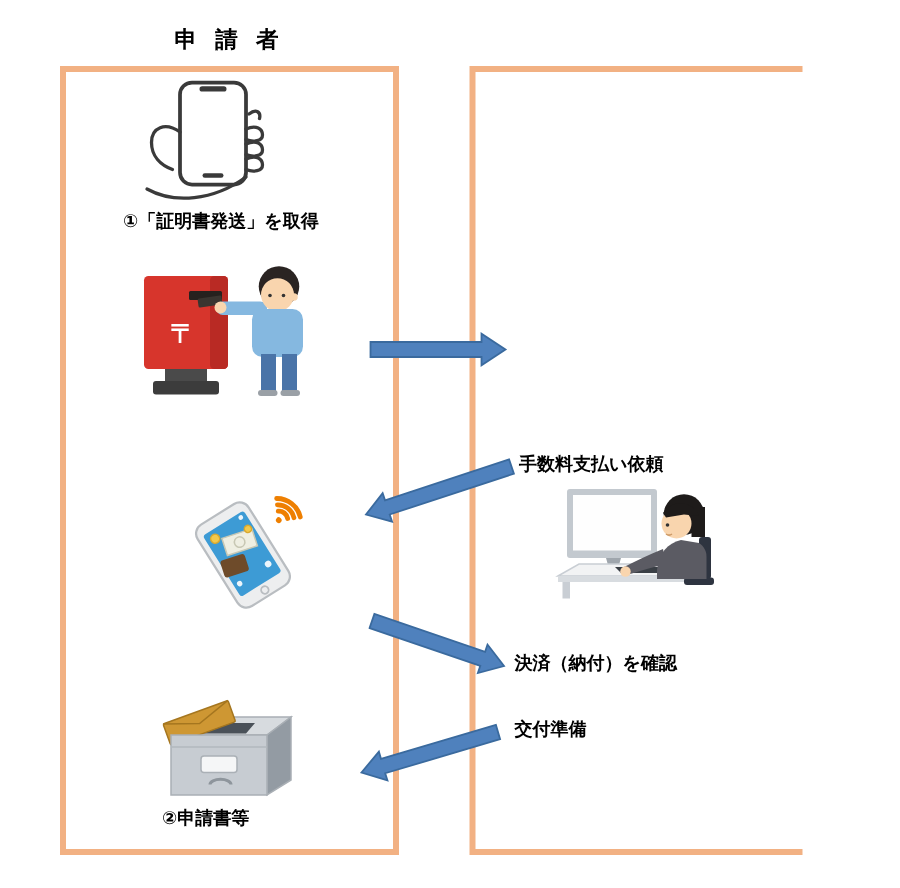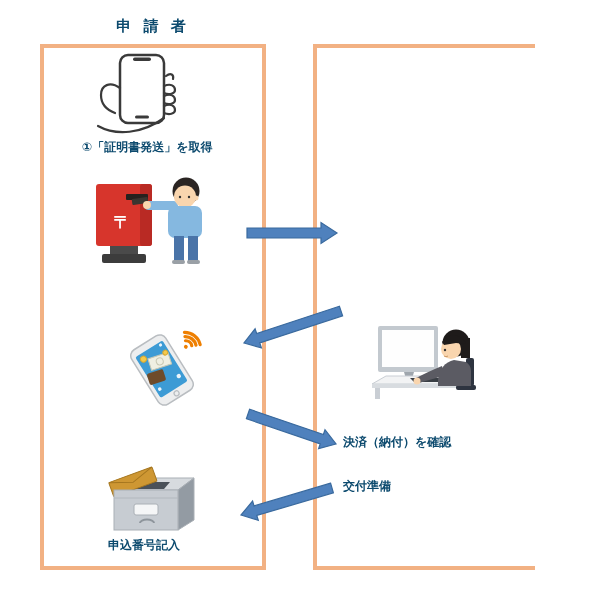--- a/index.html
+++ b/index.html
@@ -3,21 +3,21 @@
 <meta charset="utf-8">
 <style>
   :root{
     --box-border:#F2B183;
     --arrow-fill:#4F81BD;
     --arrow-stroke:#3A6A9E;
   }
   html,body{margin:0;padding:0;background:#fff;}
   .canvas{
     position:relative;width:535px;height:592px;background:#fff;overflow:hidden;
-    font-family:"Liberation Sans","DejaVu Sans",sans-serif;color:#0c4a6e;
+    font-family:"Liberation Sans","DejaVu Sans",sans-serif;color:#000000;
   }
   .col-header{
     position:absolute;top:17px;font-size:15px;font-weight:bold;text-align:center;
     letter-spacing:4px;white-space:nowrap;z-index:3;
   }
   #hdr-left{left:40px;width:226px;}
   #hdr-right{left:313px;width:227px;}
   .flow-box{
     position:absolute;top:44px;height:526px;border:4px solid var(--box-border);
     box-sizing:border-box;background:transparent;z-index:1;
@@ -105,22 +105,23 @@
     <polygon points="14,23 60,23 66,16 20,16" fill="#4A5159"></polygon>
     <g transform="rotate(-20 30 16)">
       <rect x="6" y="8" width="46" height="15" rx="1" fill="#CE9733" stroke="#A5761F" stroke-width="1"></rect>
       <path d="M6,8 L29,16 L52,8" fill="none" stroke="#A5761F" stroke-width="1"></path>
     </g>
     <rect x="10" y="24" width="64" height="40" fill="#C7CCD2" stroke="#A9AFB5" stroke-width="1"></rect>
     <line x1="10" y1="32" x2="74" y2="32" stroke="#B2B8BE" stroke-width="1"></line>
     <rect x="30" y="38" width="24" height="11" rx="2" fill="#F5F6F7" stroke="#AAB0B6" stroke-width="1"></rect>
     <path d="M36,57 a7,3.5 0 0 1 14,0" fill="none" stroke="#8E959C" stroke-width="2"></path>
   </svg>
-  <div class="lbl" style="left:108px;top:537px">申込番号記入</div>
+  <div class="lbl" style="left:108px;top:537px">②申請書等</div>
 
+  <div class="lbl" style="left:346px;top:301px">手数料支払い依頼</div>
   <div class="lbl" style="left:343px;top:434px">決済（納付）を確認</div>
   <div class="lbl" style="left:343px;top:478px">交付準備</div>
 
   <svg class="illus" style="left:368px;top:324px" width="112" height="76" viewBox="0 0 112 76">
     <rect x="10" y="2" width="60" height="46" rx="2" fill="#C3C9CF"></rect>
     <rect x="14" y="6" width="52" height="37" fill="#FEFEFE"></rect>
     <polygon points="36,48 46,48 44,55 38,55" fill="#9FA6AD"></polygon>
     <rect x="30" y="55" width="22" height="3" rx="1.5" fill="#9FA6AD"></rect>
     <rect x="98" y="34" width="8" height="28" rx="2" fill="#2E3440"></rect>
     <rect x="88" y="61" width="20" height="5" rx="2" fill="#2E3440"></rect>

